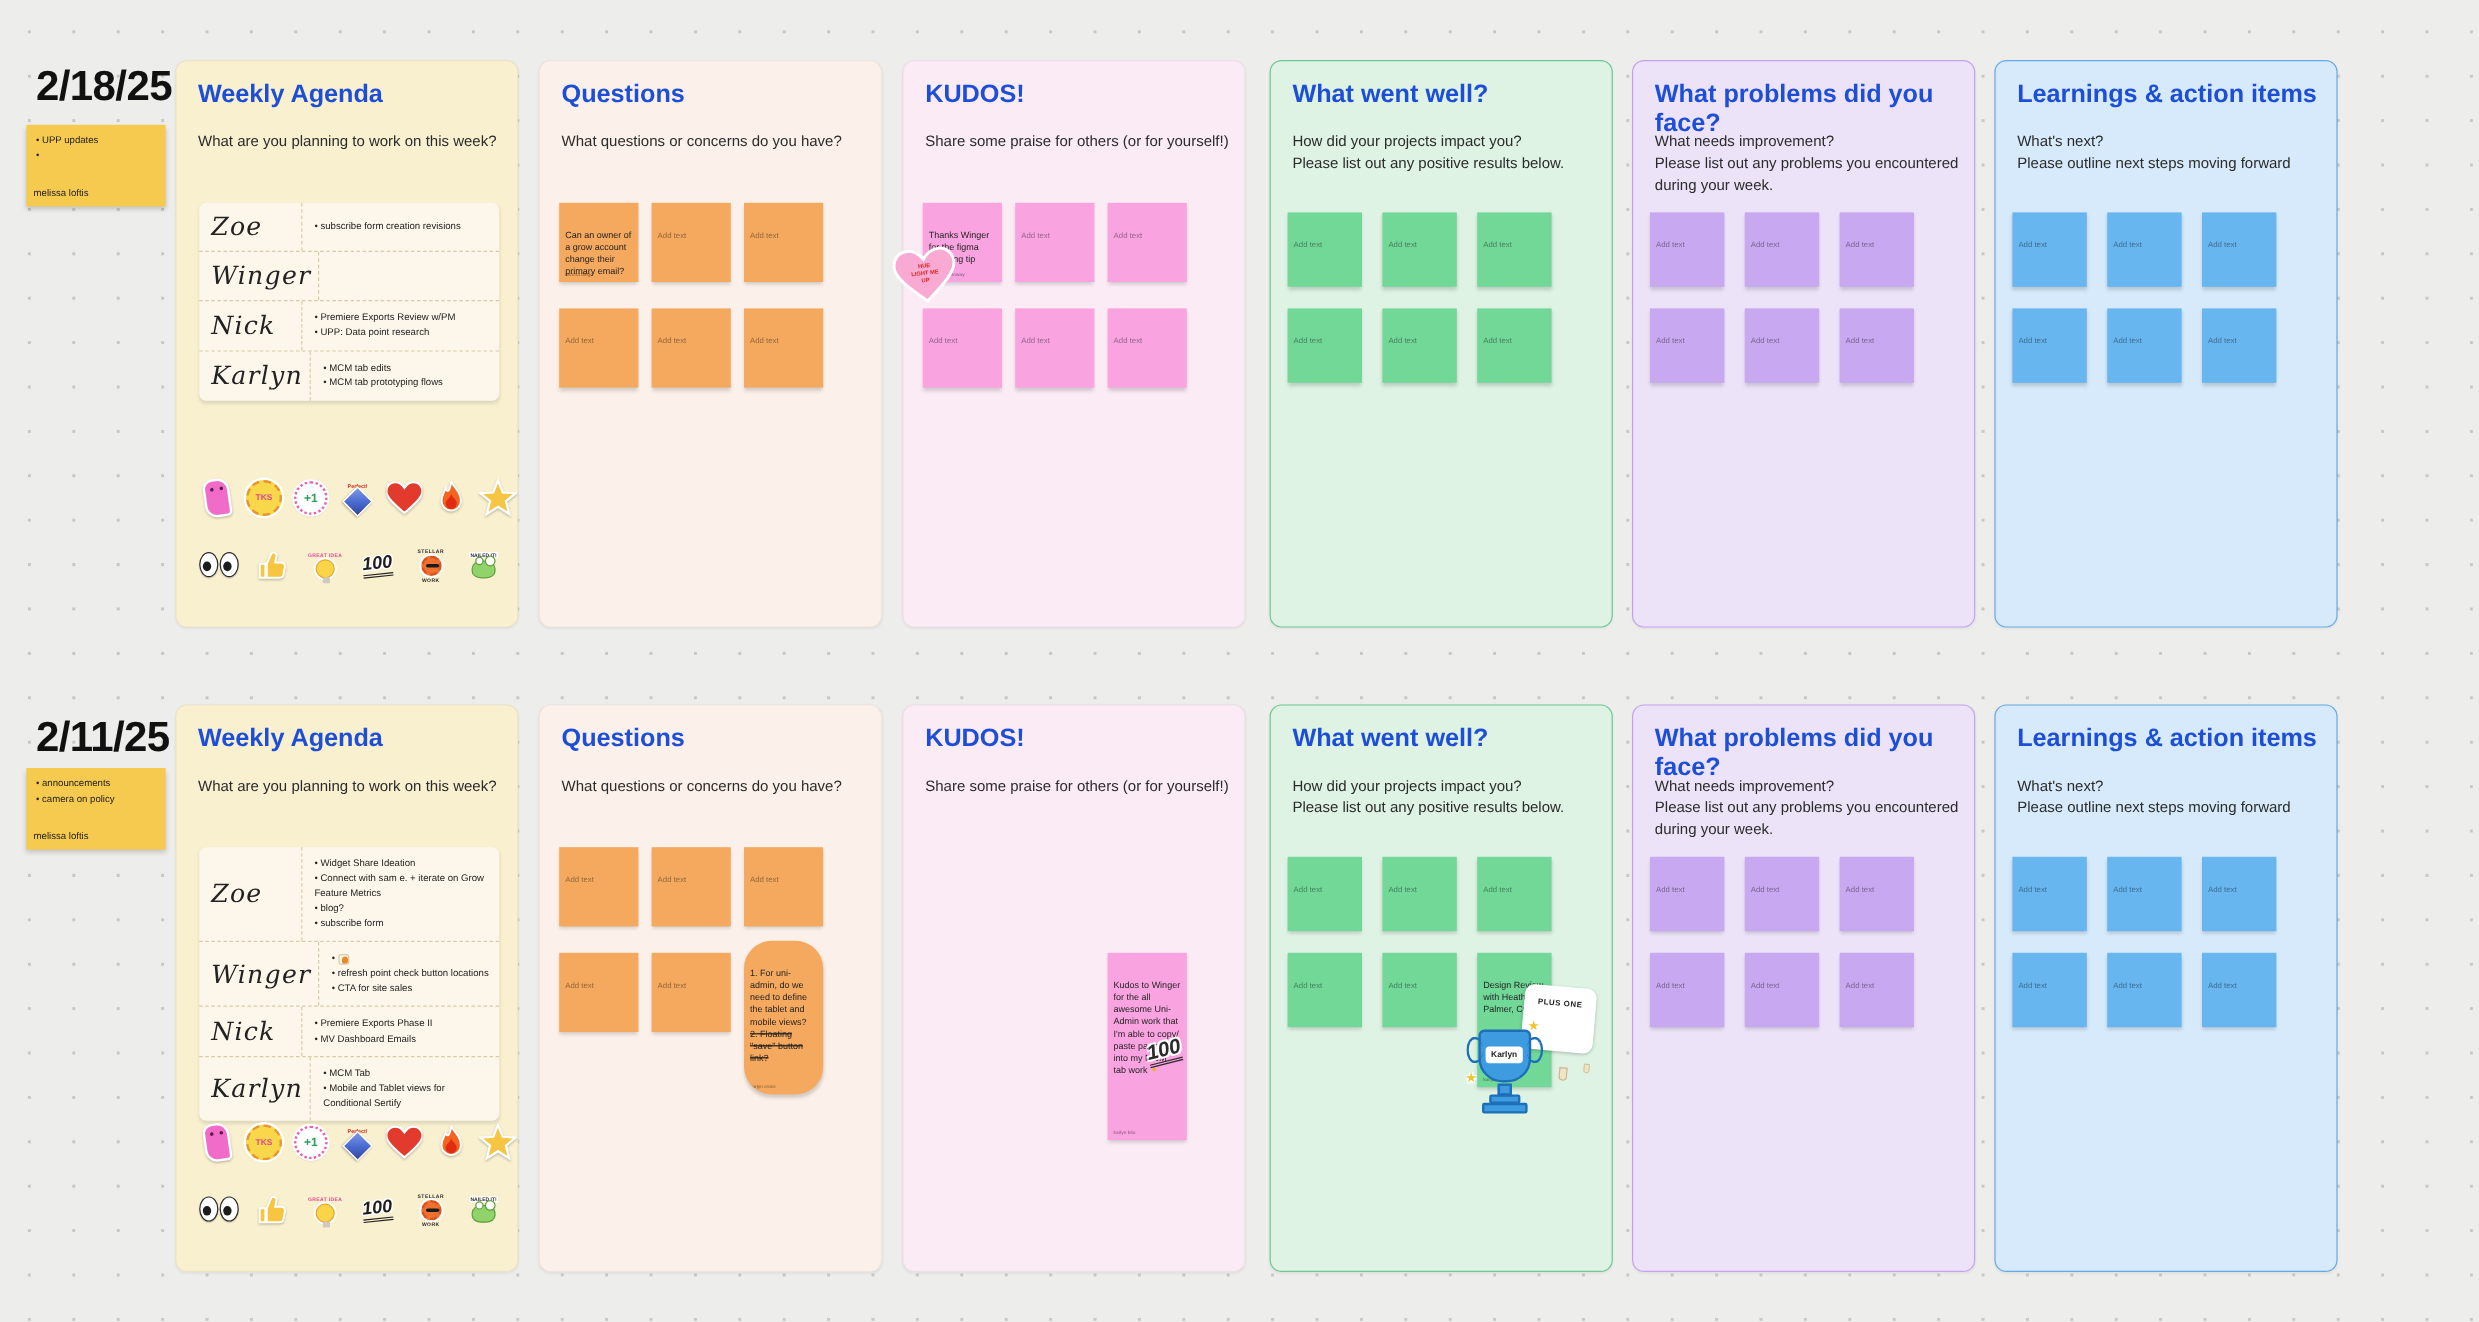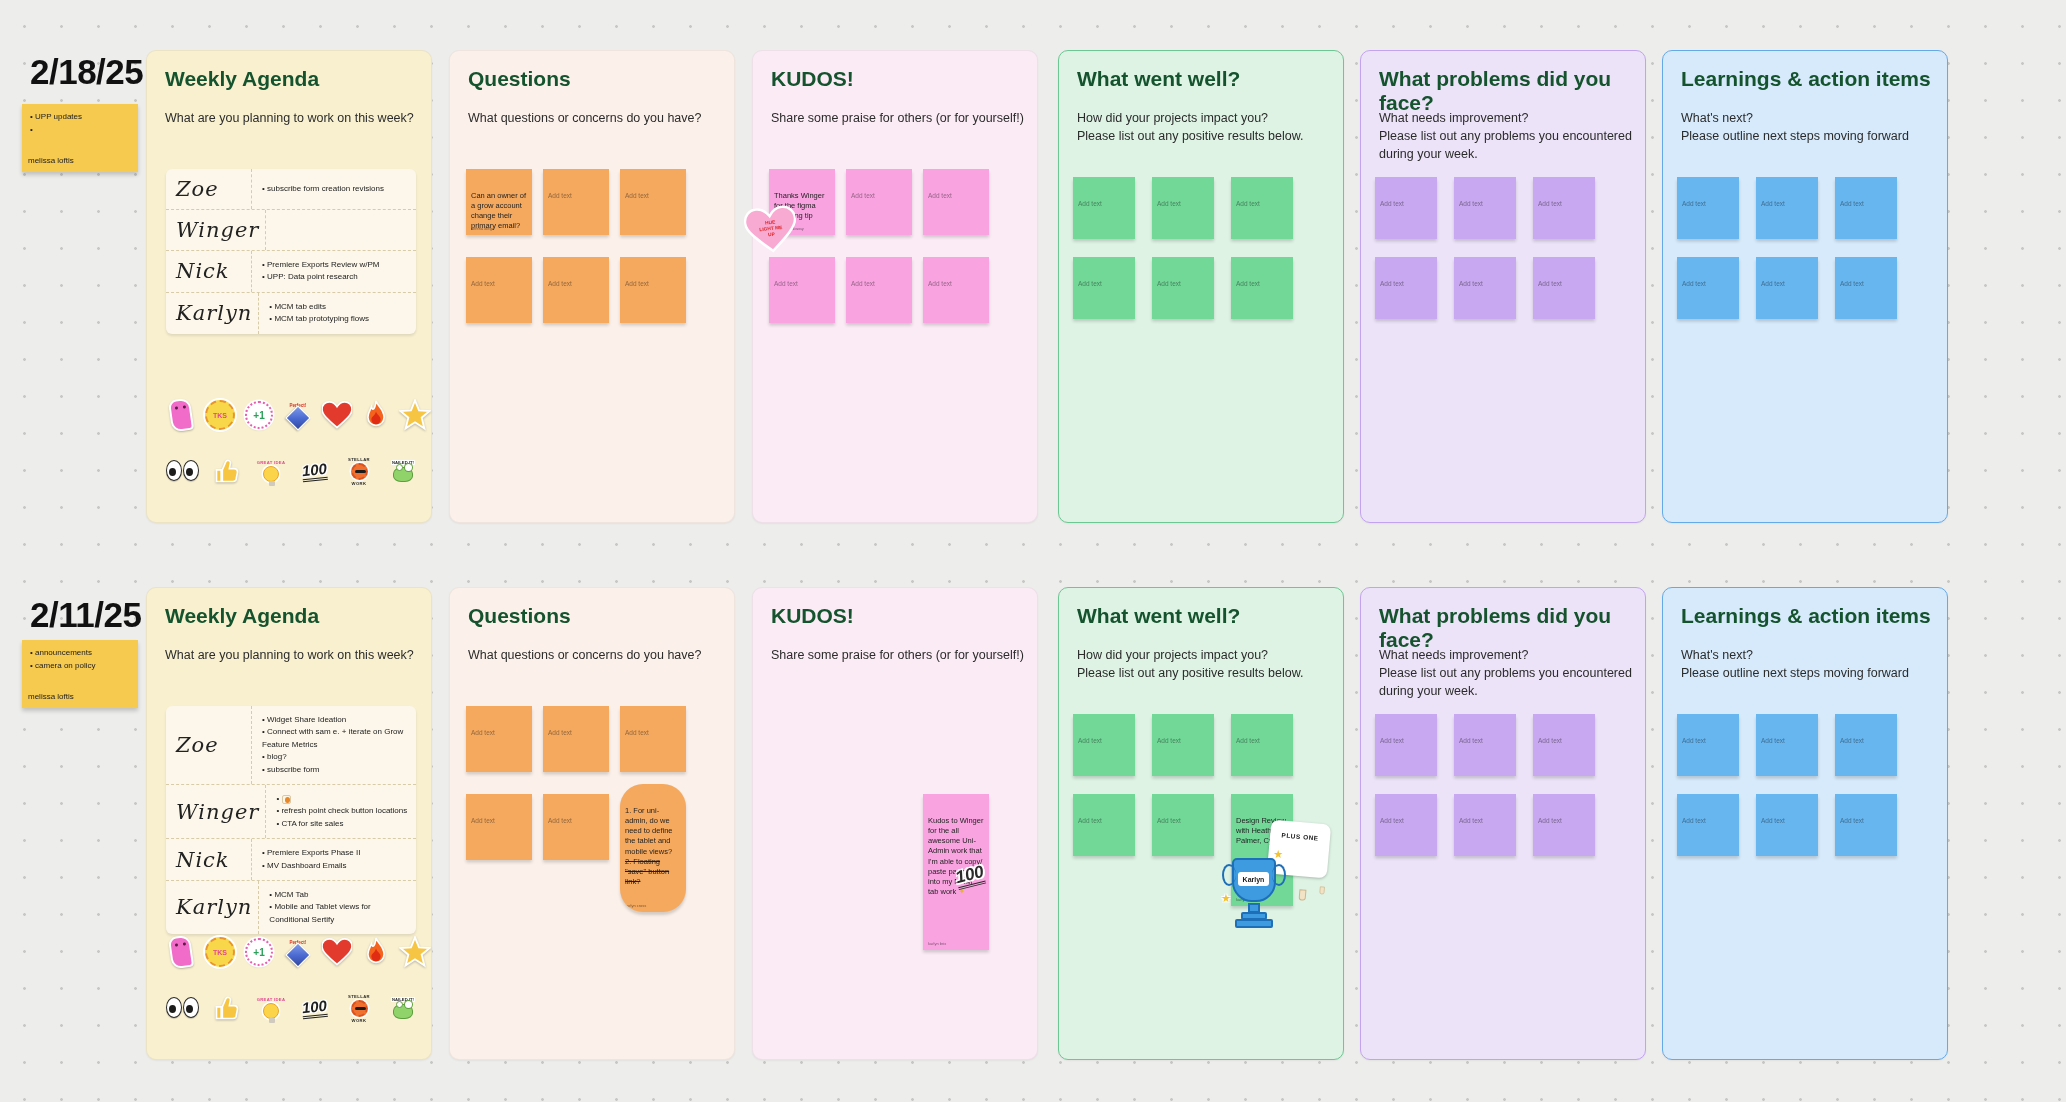--- a/index.html
+++ b/index.html
@@ -32,21 +32,21 @@
     position:absolute; width:286px; height:473px; border-radius:10px;
     box-shadow:0 1px 2px rgba(0,0,0,.05);
   }
   .sec-yellow { background:#f9f0d0; border:1px solid rgba(0,0,0,.05); }
   .sec-peach  { background:#fcf1ea; border:1px solid rgba(0,0,0,.05); }
   .sec-pink   { background:#fbebf5; border:1px solid rgba(0,0,0,.05); }
   .sec-green  { background:#def3e4; border:1.5px solid #6cc792; }
   .sec-purple { background:#ece3f8; border:1.5px solid #c3a3f0; }
   .sec-blue   { background:#d6eafb; border:1.5px solid #64aae8; }
 
-  .s-title { position:absolute; left:18px; top:16px; font-size:21px; font-weight:bold; color:#14532d; }
+  .s-title { position:absolute; left:18px; top:16px; font-size:21px; font-weight:bold; color:#1d4ed8; }
   .s-prompt { position:absolute; left:18px; top:58px; width:254px; font-size:12.5px; line-height:1.45; color:#2b2b2b; }
 
   
   .grid { position:absolute; left:16px; top:118px; display:grid; grid-template-columns:repeat(3,66px); gap:22px 11px; }
   .grid.sm { left:14px; top:126px; grid-template-columns:repeat(3,62px); gap:18px 17px; }
 
   .stk {
     position:relative; width:66px; height:66px; padding:22px 5px;
     box-shadow:0 2.5px 3px rgba(0,0,0,.16);
     font-size:7.5px; line-height:1.35; color:#1f1f1f; overflow:hidden;

